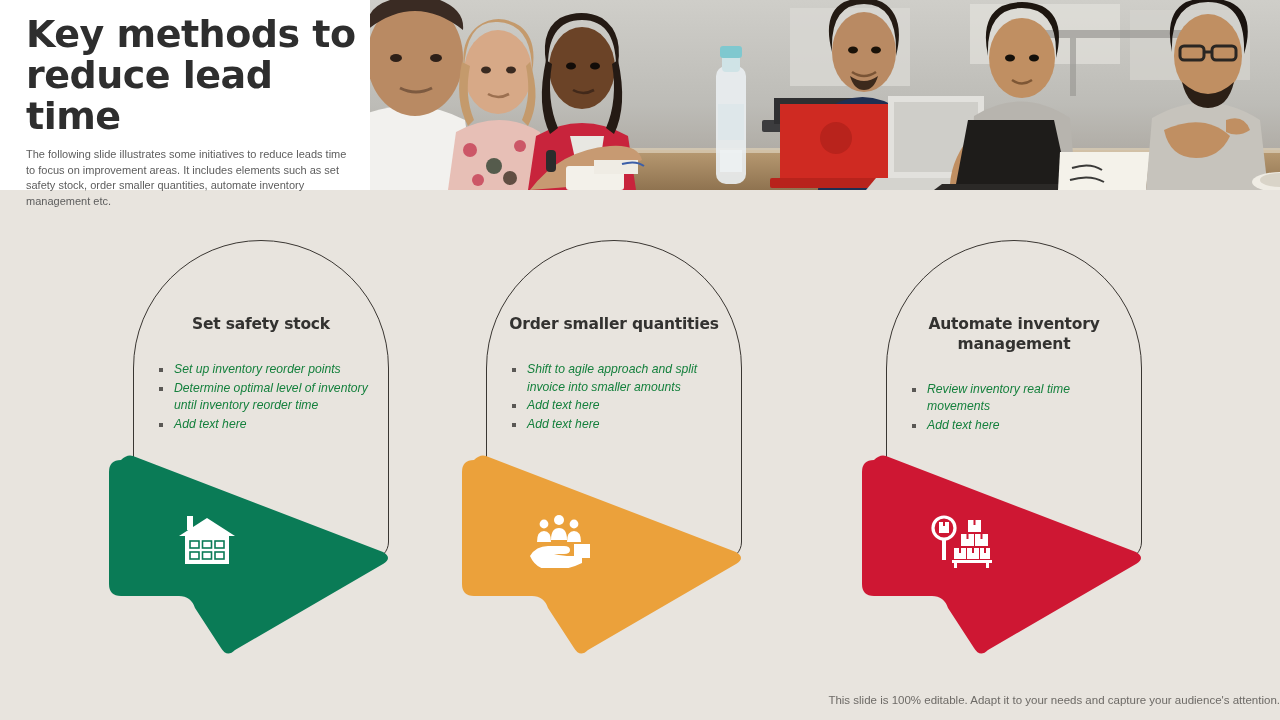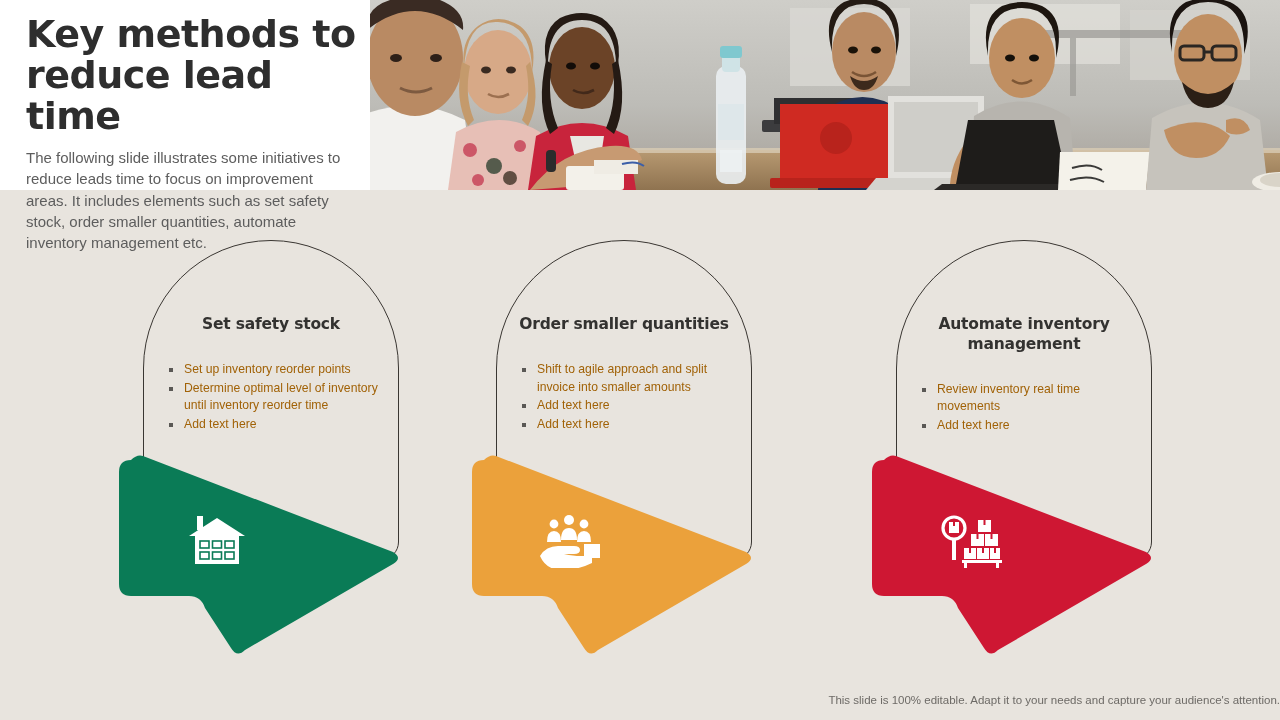--- a/index.html
+++ b/index.html
@@ -29,38 +29,38 @@
   .title {
     font-size: 38px;
     line-height: 1.08;
     font-weight: 700;
     letter-spacing: -0.5px;
     color: #2e2e2e;
     font-family: "DejaVu Sans", sans-serif;
   }
   .subtitle {
     margin-top: 10px;
-    font-size: 15px;
+    font-size: 11px;
     line-height: 1.42;
     color: #5d5d5d;
     max-width: 338px;
   }
 
   
   .photo {
     position: absolute; top: 0; left: 370px;
     width: 910px; height: 190px;
     overflow: hidden;
     background: #9a9690;
   }
   .photo svg { display: block; width: 910px; height: 190px; }
 
   
   .columns {
-    position: absolute; top: 190px; left: 16px;
+    position: absolute; top: 190px; left: 6px;
     width: 1136px; height: 480px;
   }
   .col {
     position: absolute;
     top: 0;
     width: 400px; height: 480px;
   }
   .col.c1 { left: 47px; }
   .col.c2 { left: 400px; }
   .col.c3 { left: 800px; }
@@ -90,23 +90,24 @@
     letter-spacing: -0.2px;
   }
   .bullets {
     margin-top: 26px;
     padding-left: 8px;
   }
   .bullet {
     position: relative;
     font-size: 12.2px;
     line-height: 1.45;
-    color: #a16207;
+    color: #15803d;
     padding-left: 17px;
     margin-bottom: 1px;
+    font-style: italic;
   }
   .bullet::before {
     content: "";
     position: absolute;
     left: 2px; top: 7px;
     width: 4px; height: 4px;
     background: #5a5855;
   }
 
   

